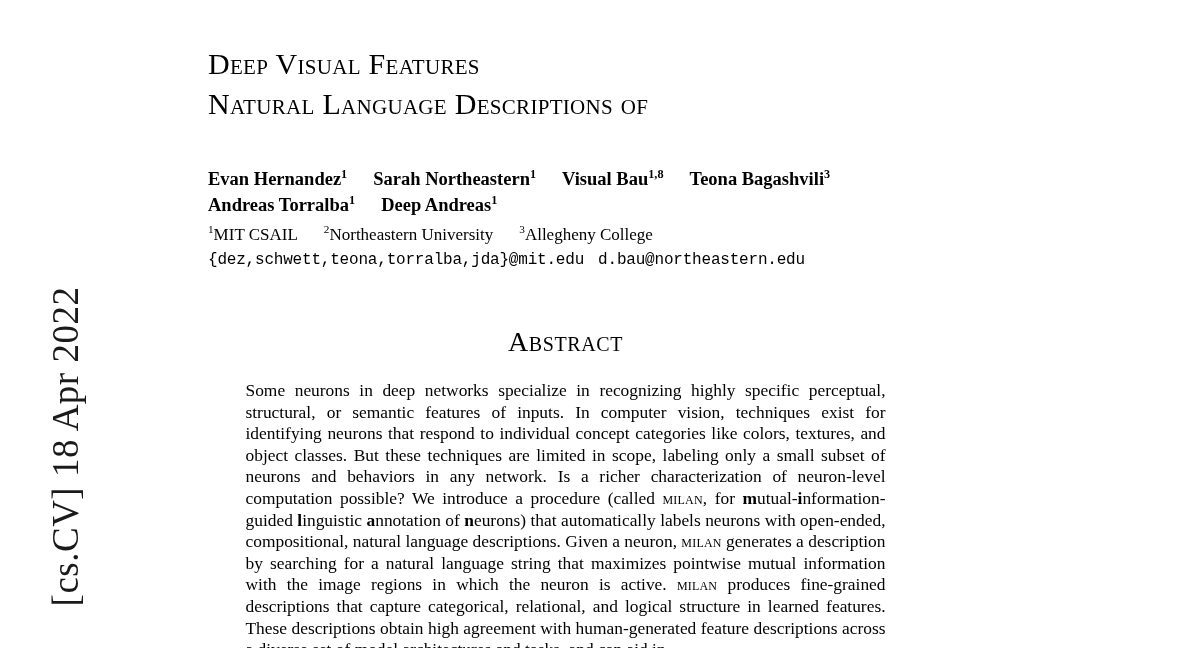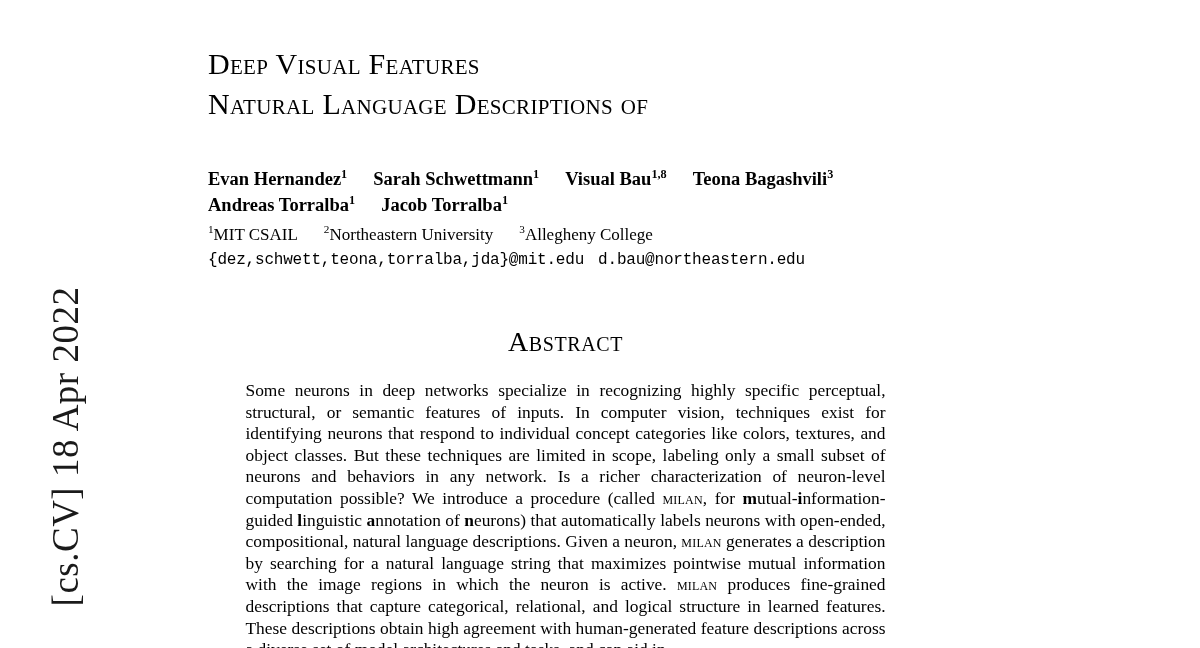--- a/index.html
+++ b/index.html
@@ -149,24 +149,24 @@
 
 <div class="paper">
 
   <div class="title">
     <span class="line">Deep Visual Features</span>
     <span class="line">Natural Language Descriptions of</span>
   </div>
 
   <div class="authors">
     <span class="row">
-      <span class="name"><span>Evan Hernandez</span><sup>1</sup></span><span class="name"><span>Sarah Schwettmann</span><sup>1</sup></span><span class="name"><span>Visual Bau</span><sup>1,8</sup></span><span class="name"><span>Teona Bagashvili</span><sup>3</sup></span>
+      <span class="name"><span>Evan Hernandez</span><sup>1</sup></span><span class="name"><span>Sarah Northeastern</span><sup>1</sup></span><span class="name"><span>Visual Bau</span><sup>1,8</sup></span><span class="name"><span>Teona Bagashvili</span><sup>3</sup></span>
     </span>
     <span class="row">
-      <span class="name"><span>Andreas Torralba</span><sup>1</sup></span><span class="name"><span>Jacob Torralba</span><sup>1</sup></span>
+      <span class="name"><span>Andreas Torralba</span><sup>1</sup></span><span class="name"><span>Deep Andreas</span><sup>1</sup></span>
     </span>
   </div>
 
   <div class="affiliations">
     <span class="aff"><sup>1</sup><span>MIT CSAIL</span></span><span class="aff"><sup>2</sup><span>Northeastern University</span></span><span class="aff"><sup>3</sup><span>Allegheny College</span></span>
   </div>
 
   <div class="emails">
     <span>{dez,schwett,teona,torralba,jda}@mit.edu</span><span class="mail2">d.bau@northeastern.edu</span>
   </div>

